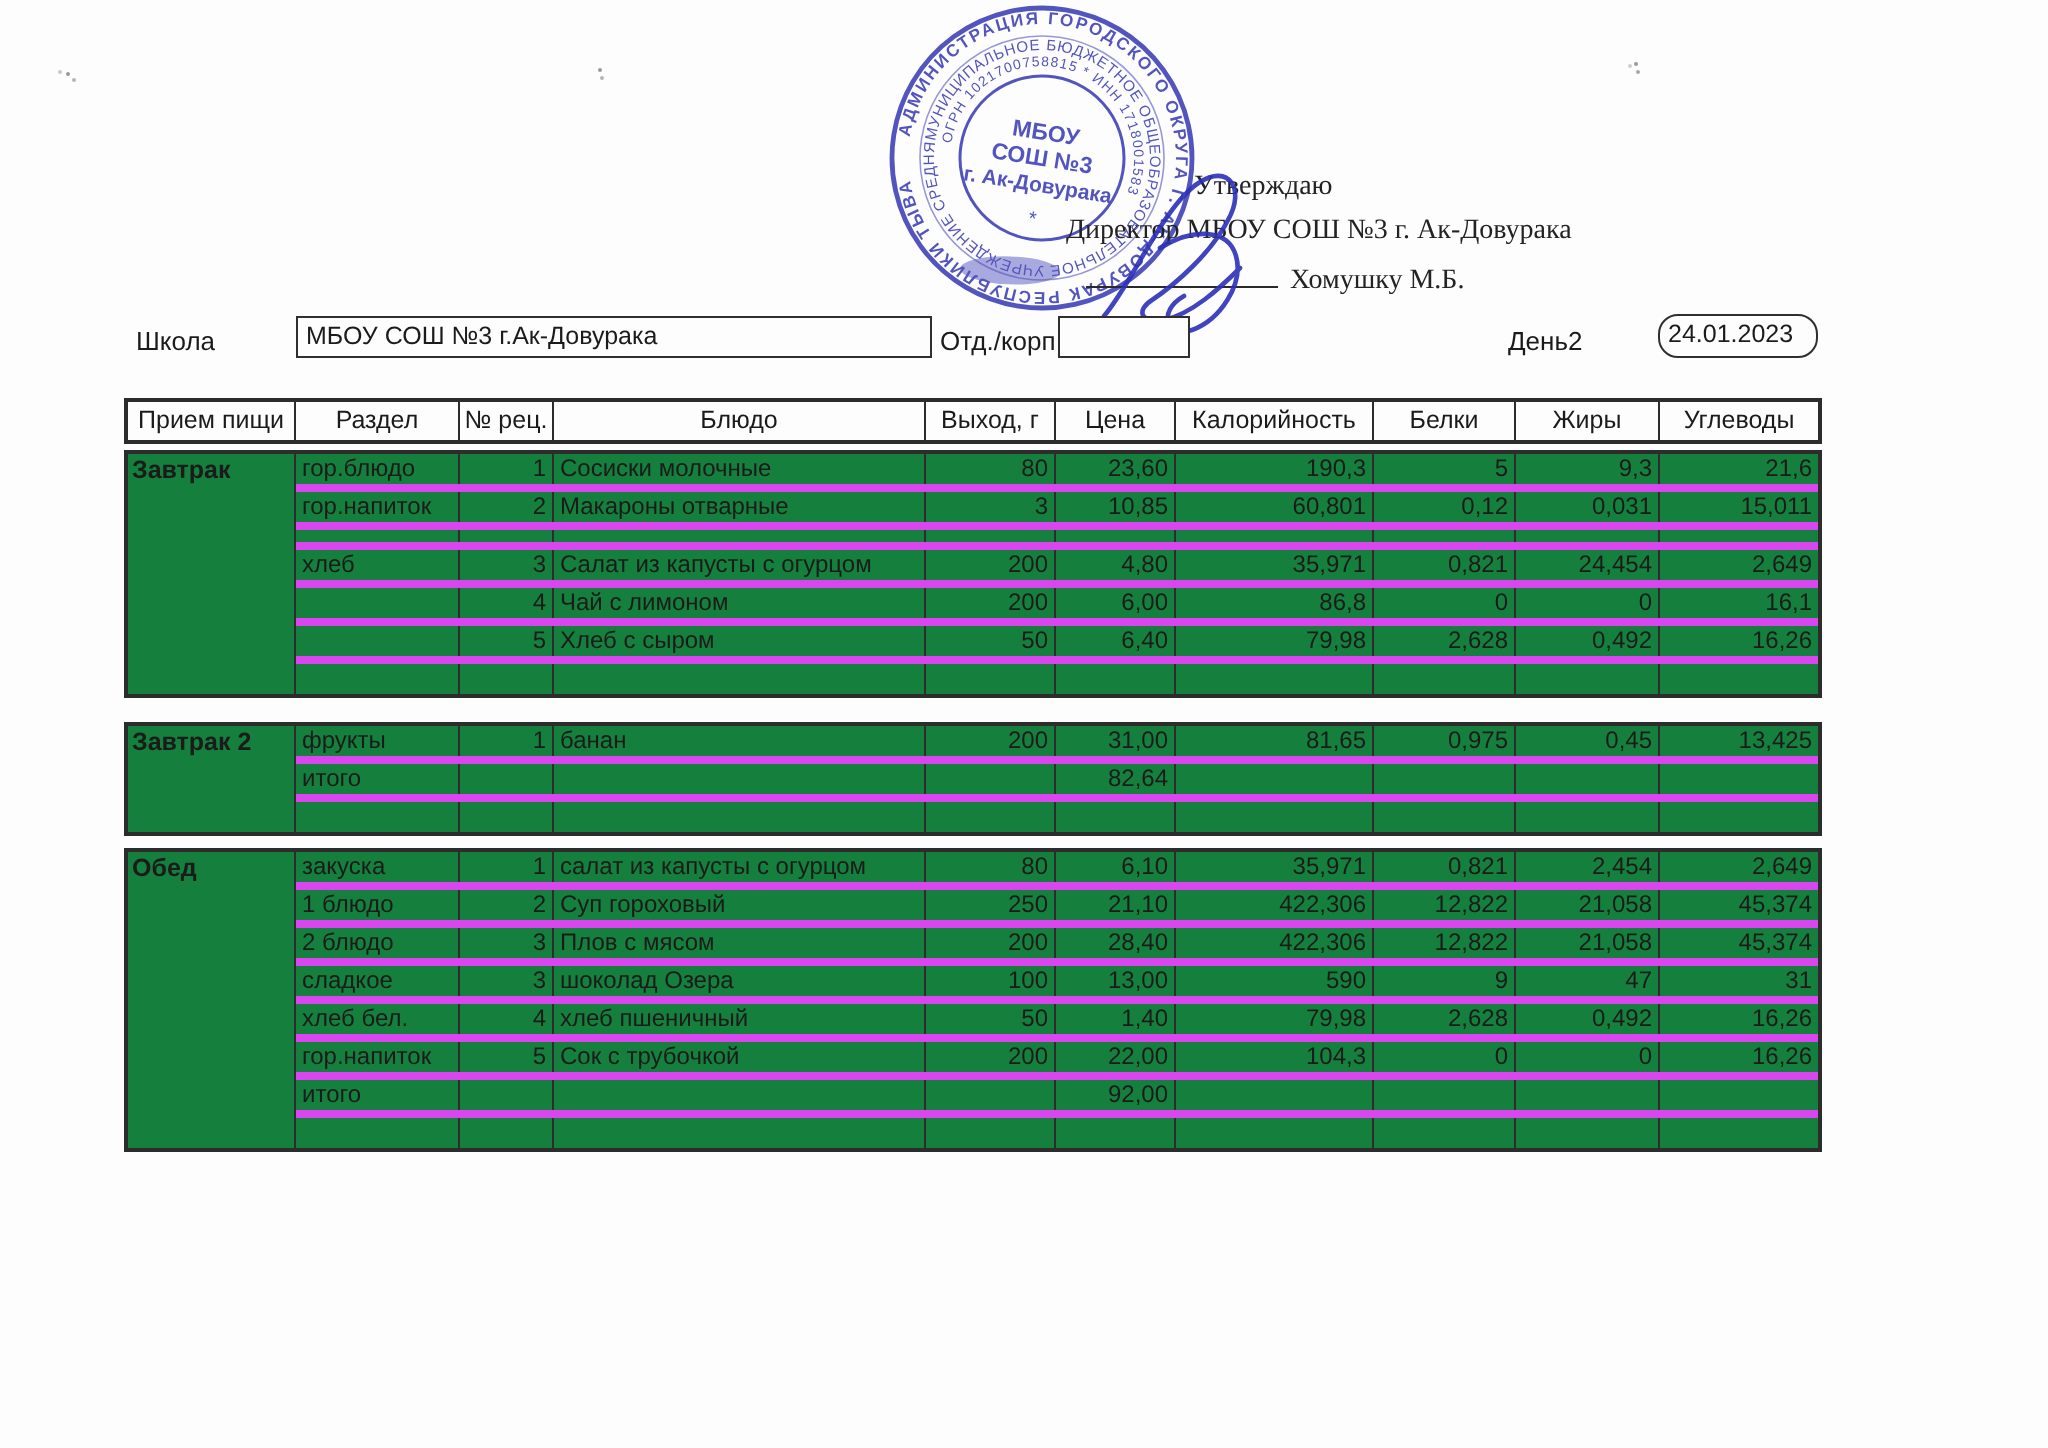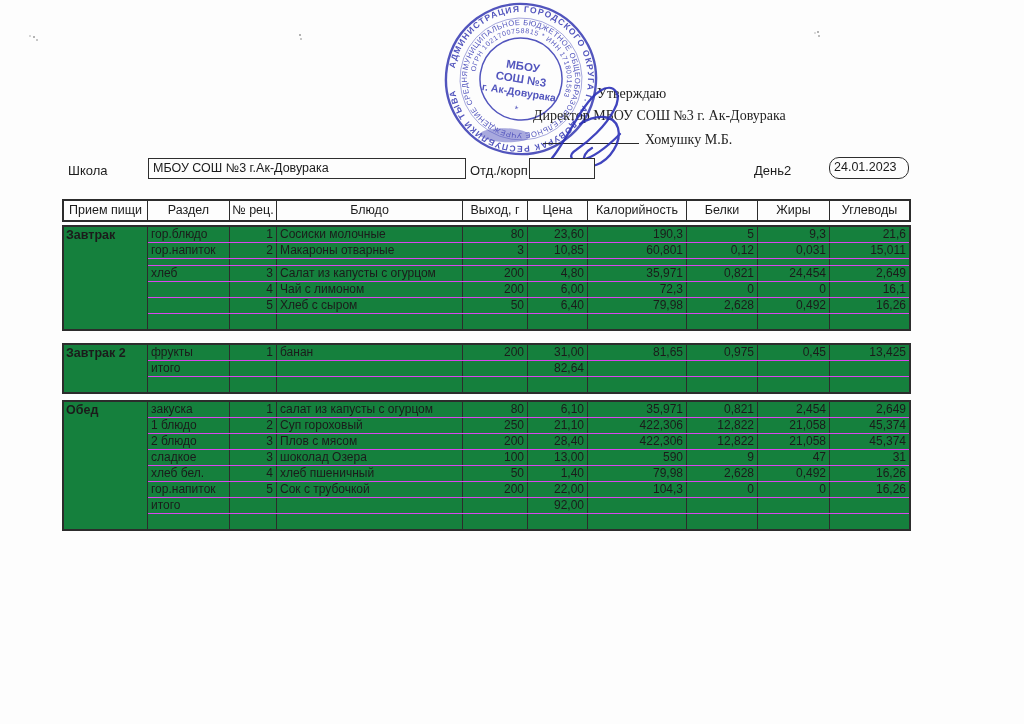--- a/index.html
+++ b/index.html
@@ -33,21 +33,21 @@
   .h5{width:60px}.h6{width:99px}.h7{width:71px}.h8{width:72px}.h9{width:79px}
 
   .section{display:flex;width:849px;box-sizing:border-box;border:2px solid #2c2c2c;background:#15803d;}
   .section.first{margin-top:3px;}
   .section.tight{margin-top:12px;}
   .section.gap{margin-top:6px;}
   .mealcell{width:84px;box-sizing:border-box;border-right:1px solid #2c2c2c;
             font-weight:bold;font-size:12.5px;padding:1px 0 0 2px;}
   .rows{flex:1;display:flex;flex-direction:column;}
   .row{display:flex;height:15px;}
-  .row + .row{border-top:1px solid #d946ef;}
+  .row + .row{border-top:4px solid #d946ef;}
   .row.thin{height:6px;}
   .cell{box-sizing:border-box;border-right:1px solid #2c2c2c;font-size:12px;line-height:14px;
         white-space:nowrap;overflow:hidden;}
   .cell:last-child{border-right:none;}
   .cell.num{text-align:right;padding-right:3px;}
   .cell.txt{text-align:left;padding-left:3px;}
   .c1{width:82px}.c2{width:47px}.c3{width:186px}.c4{width:65px}
   .c5{width:60px}.c6{width:99px}.c7{width:71px}.c8{width:72px}.c9{width:79px}
 
   .stamp-svg{position:absolute;left:436px;top:0px;}
@@ -169,21 +169,21 @@
               <div class="cell c7 num">0,821</div>
               <div class="cell c8 num">24,454</div>
               <div class="cell c9 num">2,649</div>
             </div>
             <div class="row">
               <div class="cell c1 txt"></div>
               <div class="cell c2 num">4</div>
               <div class="cell c3 txt">Чай с лимоном</div>
               <div class="cell c4 num">200</div>
               <div class="cell c5 num">6,00</div>
-              <div class="cell c6 num">72,3</div>
+              <div class="cell c6 num">86,8</div>
               <div class="cell c7 num">0</div>
               <div class="cell c8 num">0</div>
               <div class="cell c9 num">16,1</div>
             </div>
             <div class="row">
               <div class="cell c1 txt"></div>
               <div class="cell c2 num">5</div>
               <div class="cell c3 txt">Хлеб с сыром</div>
               <div class="cell c4 num">50</div>
               <div class="cell c5 num">6,40</div>

